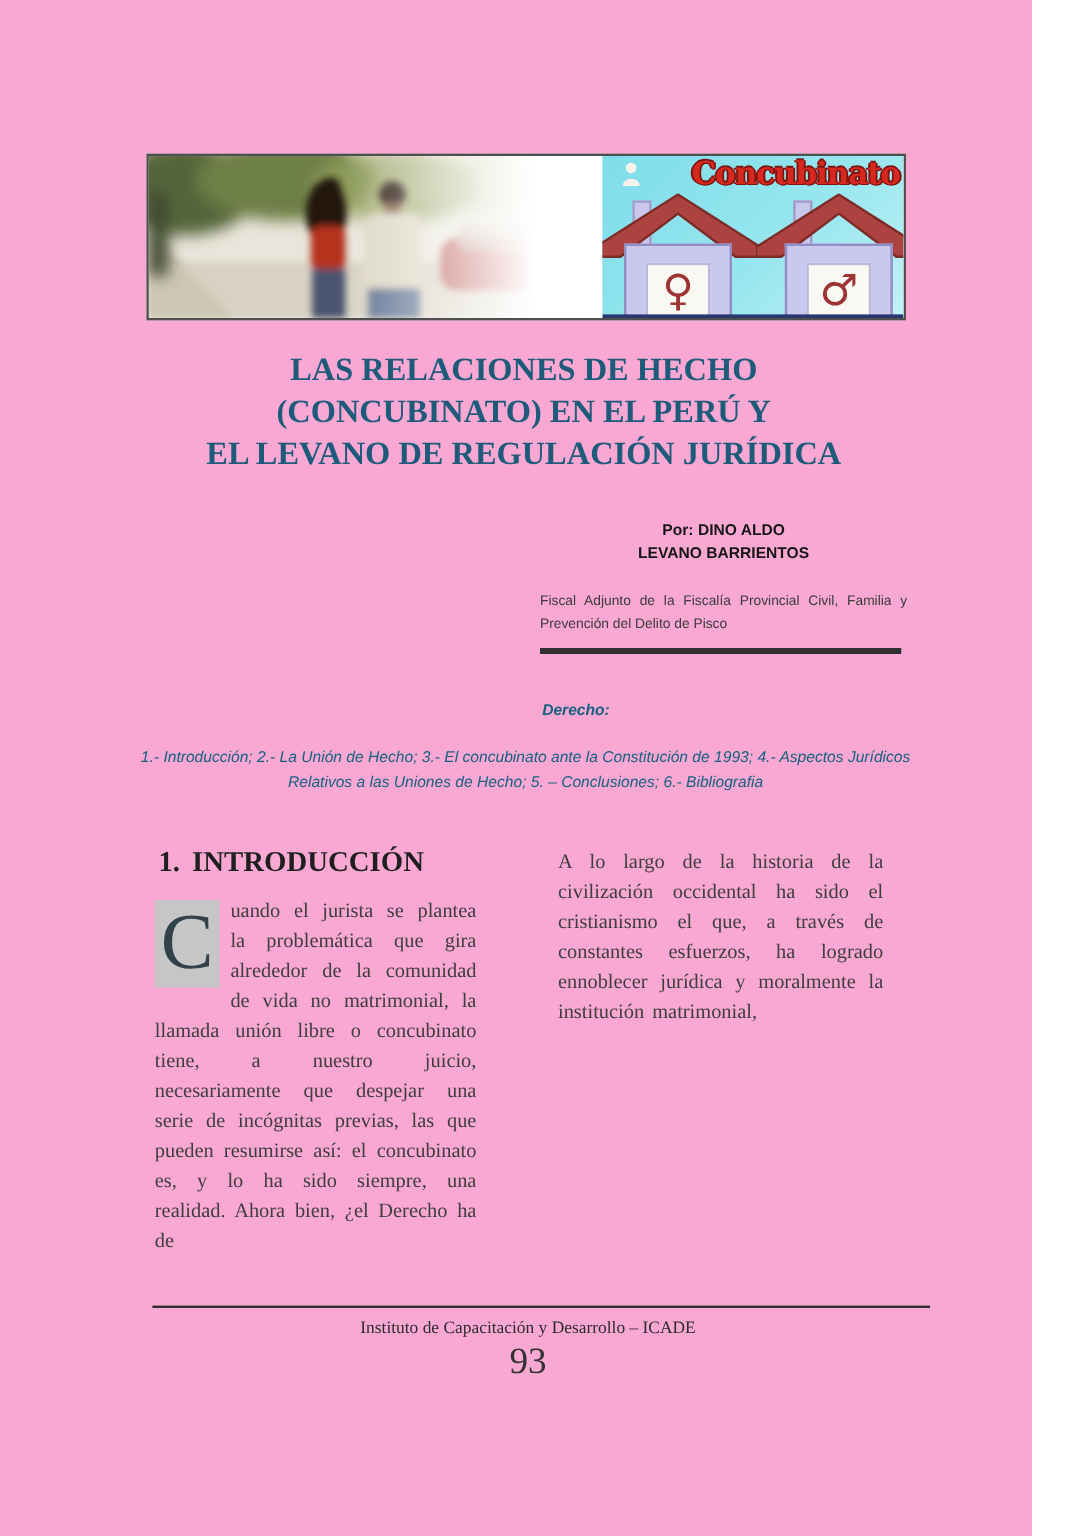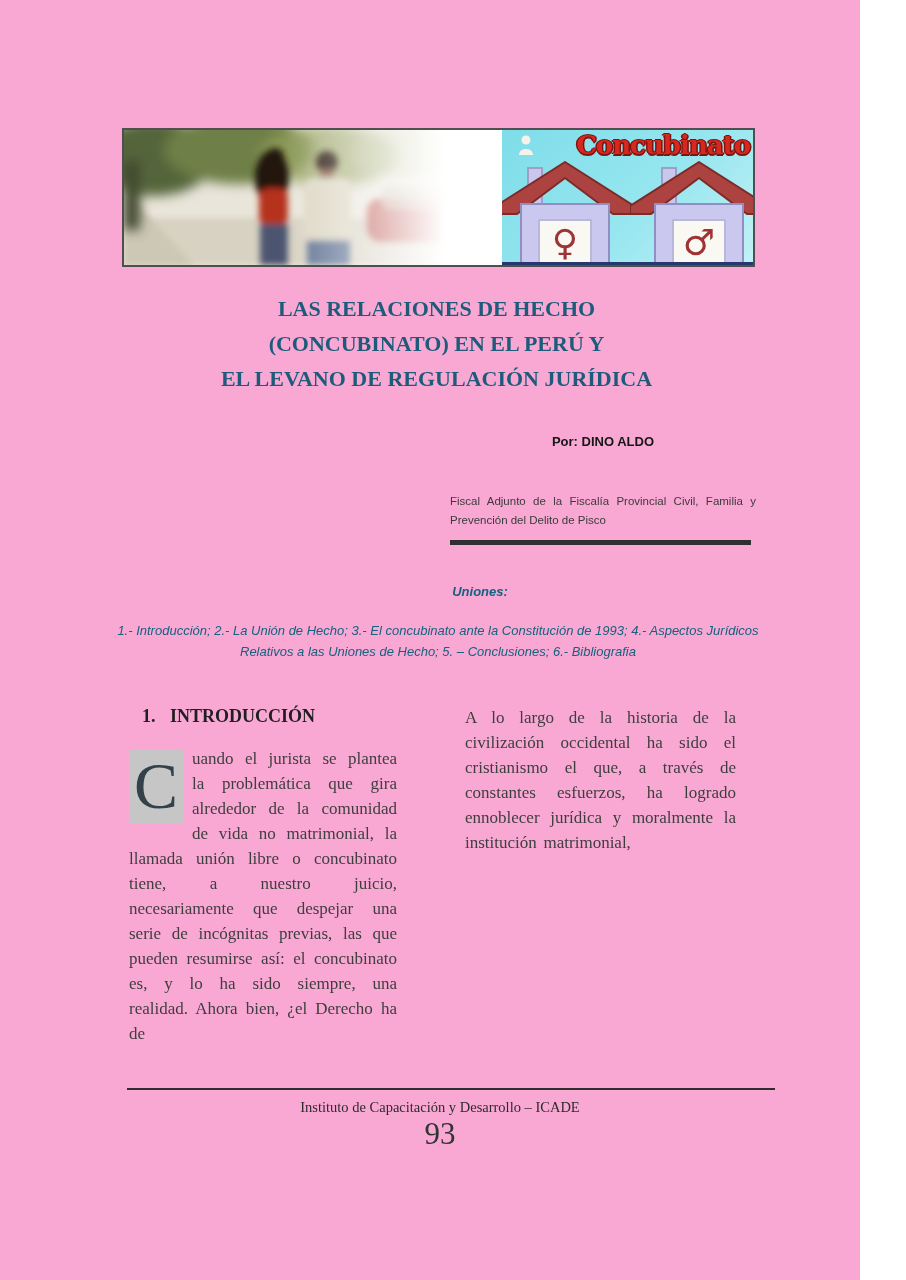--- a/index.html
+++ b/index.html
@@ -22,38 +22,38 @@
   .chimney{position:absolute;left:20px;top:8px;width:12px;height:38px;background:#c9c7ec;border:2px solid #a09dcb;}
   .house-body{position:absolute;left:13px;right:13px;top:44px;bottom:0;background:#cac8ee;
               border:2px solid #918ec3;border-bottom:none;}
   .roof{position:absolute;left:-11px;top:2px;width:138px;height:54px;}
   .window{position:absolute;left:16px;right:16px;top:14px;height:44px;background:#faf8f3;
           border:2px solid #bab8da;display:flex;align-items:center;justify-content:center;}
   .symbol{font-family:"DejaVu Sans",sans-serif;font-size:36px;font-weight:bold;color:#9e3333;line-height:1;}
 
   
   .title{position:absolute;left:120px;top:291px;width:633px;text-align:center;
-         font-family:"Liberation Serif",serif;font-weight:bold;font-size:22px;line-height:35px;color:#1e5b7a;}
+         font-family:"Liberation Serif",serif;font-weight:bold;font-size:27px;line-height:35px;color:#1e5b7a;}
   .byline{position:absolute;left:450px;top:432px;width:306px;text-align:center;
           font-family:"Liberation Sans",sans-serif;font-weight:bold;font-size:13px;line-height:19px;color:#161616;}
   .affiliation{position:absolute;left:450px;top:492px;width:306px;text-align:justify;
                font-family:"Liberation Sans",sans-serif;font-size:11.5px;line-height:19px;color:#3b3b3b;}
   .divider{position:absolute;left:450px;top:540px;width:301px;height:5px;background:#303030;}
 
   
   .sumario-heading{position:absolute;left:160px;top:584px;width:640px;text-align:center;
                    font-family:"Liberation Sans",sans-serif;font-style:italic;font-weight:bold;
                    font-size:13px;color:#15617f;}
   .sumario-list{position:absolute;left:107px;top:620px;width:662px;text-align:center;
                 font-family:"Liberation Sans",sans-serif;font-style:italic;
                 font-size:13px;line-height:21px;color:#15617f;}
 
   
-  .section-heading{position:absolute;left:142px;top:706px;font-family:"Liberation Serif",serif;
-                   font-weight:bold;font-size:18px;color:#1f1f1f;}
+  .section-heading{position:absolute;left:132px;top:706px;font-family:"Liberation Serif",serif;
+                   font-weight:bold;font-size:24px;color:#1f1f1f;}
   .section-number{display:inline-block;width:28px;}
   .col{font-family:"Liberation Serif",serif;font-size:17px;line-height:25px;color:#3e3e3e;
        text-align:justify;word-spacing:2.5px;}
   .col p{margin:0;}
   .col-left{position:absolute;left:129px;top:746px;width:268px;}
   .col-right{position:absolute;left:465px;top:705px;width:271px;}
   .col-right p + p{margin-top:13px;}
   .dropcap{float:left;width:54px;height:73px;margin:4px 9px 0 0;background:#c6c6c6;color:#31424a;
            font-family:"Liberation Serif",serif;font-size:66px;line-height:72px;text-align:center;}
 
@@ -151,25 +151,26 @@
   </div>
 
   <div class="title">
     <span style="display:block">LAS RELACIONES DE HECHO</span>
     <span style="display:block">(CONCUBINATO) EN EL PERÚ Y</span>
     <span style="display:block">EL LEVANO DE REGULACIÓN JURÍDICA</span>
   </div>
 
   <div class="byline">
     <span style="display:block">Por: DINO ALDO</span>
+    <span style="display:block">LEVANO BARRIENTOS</span>
   </div>
   <div class="affiliation">Fiscal Adjunto de la Fiscalía Provincial Civil, Familia y Prevención del Delito de Pisco</div>
   <div class="divider"></div>
 
-  <div class="sumario-heading">Uniones:</div>
+  <div class="sumario-heading">Derecho:</div>
   <div class="sumario-list">1.- Introducción; 2.- La Unión de Hecho; 3.- El concubinato ante la Constitución de 1993; 4.- Aspectos Jurídicos Relativos a las Uniones de Hecho; 5. – Conclusiones; 6.- Bibliografia</div>
 
   <div class="section-heading">
     <span class="section-number">1.</span><span>INTRODUCCIÓN</span>
   </div>
 
   <div class="col col-left">
     <div class="dropcap">C</div>
     <p>uando el jurista se plantea la problemática que gira alrededor de la comunidad de vida no matrimonial, la llamada unión libre o concubinato tiene, a nuestro juicio, necesariamente que despejar una serie de incógnitas previas, las que pueden resumirse así: el concubinato es, y lo ha sido siempre, una realidad. Ahora bien, ¿el Derecho ha de</p>
   </div>

